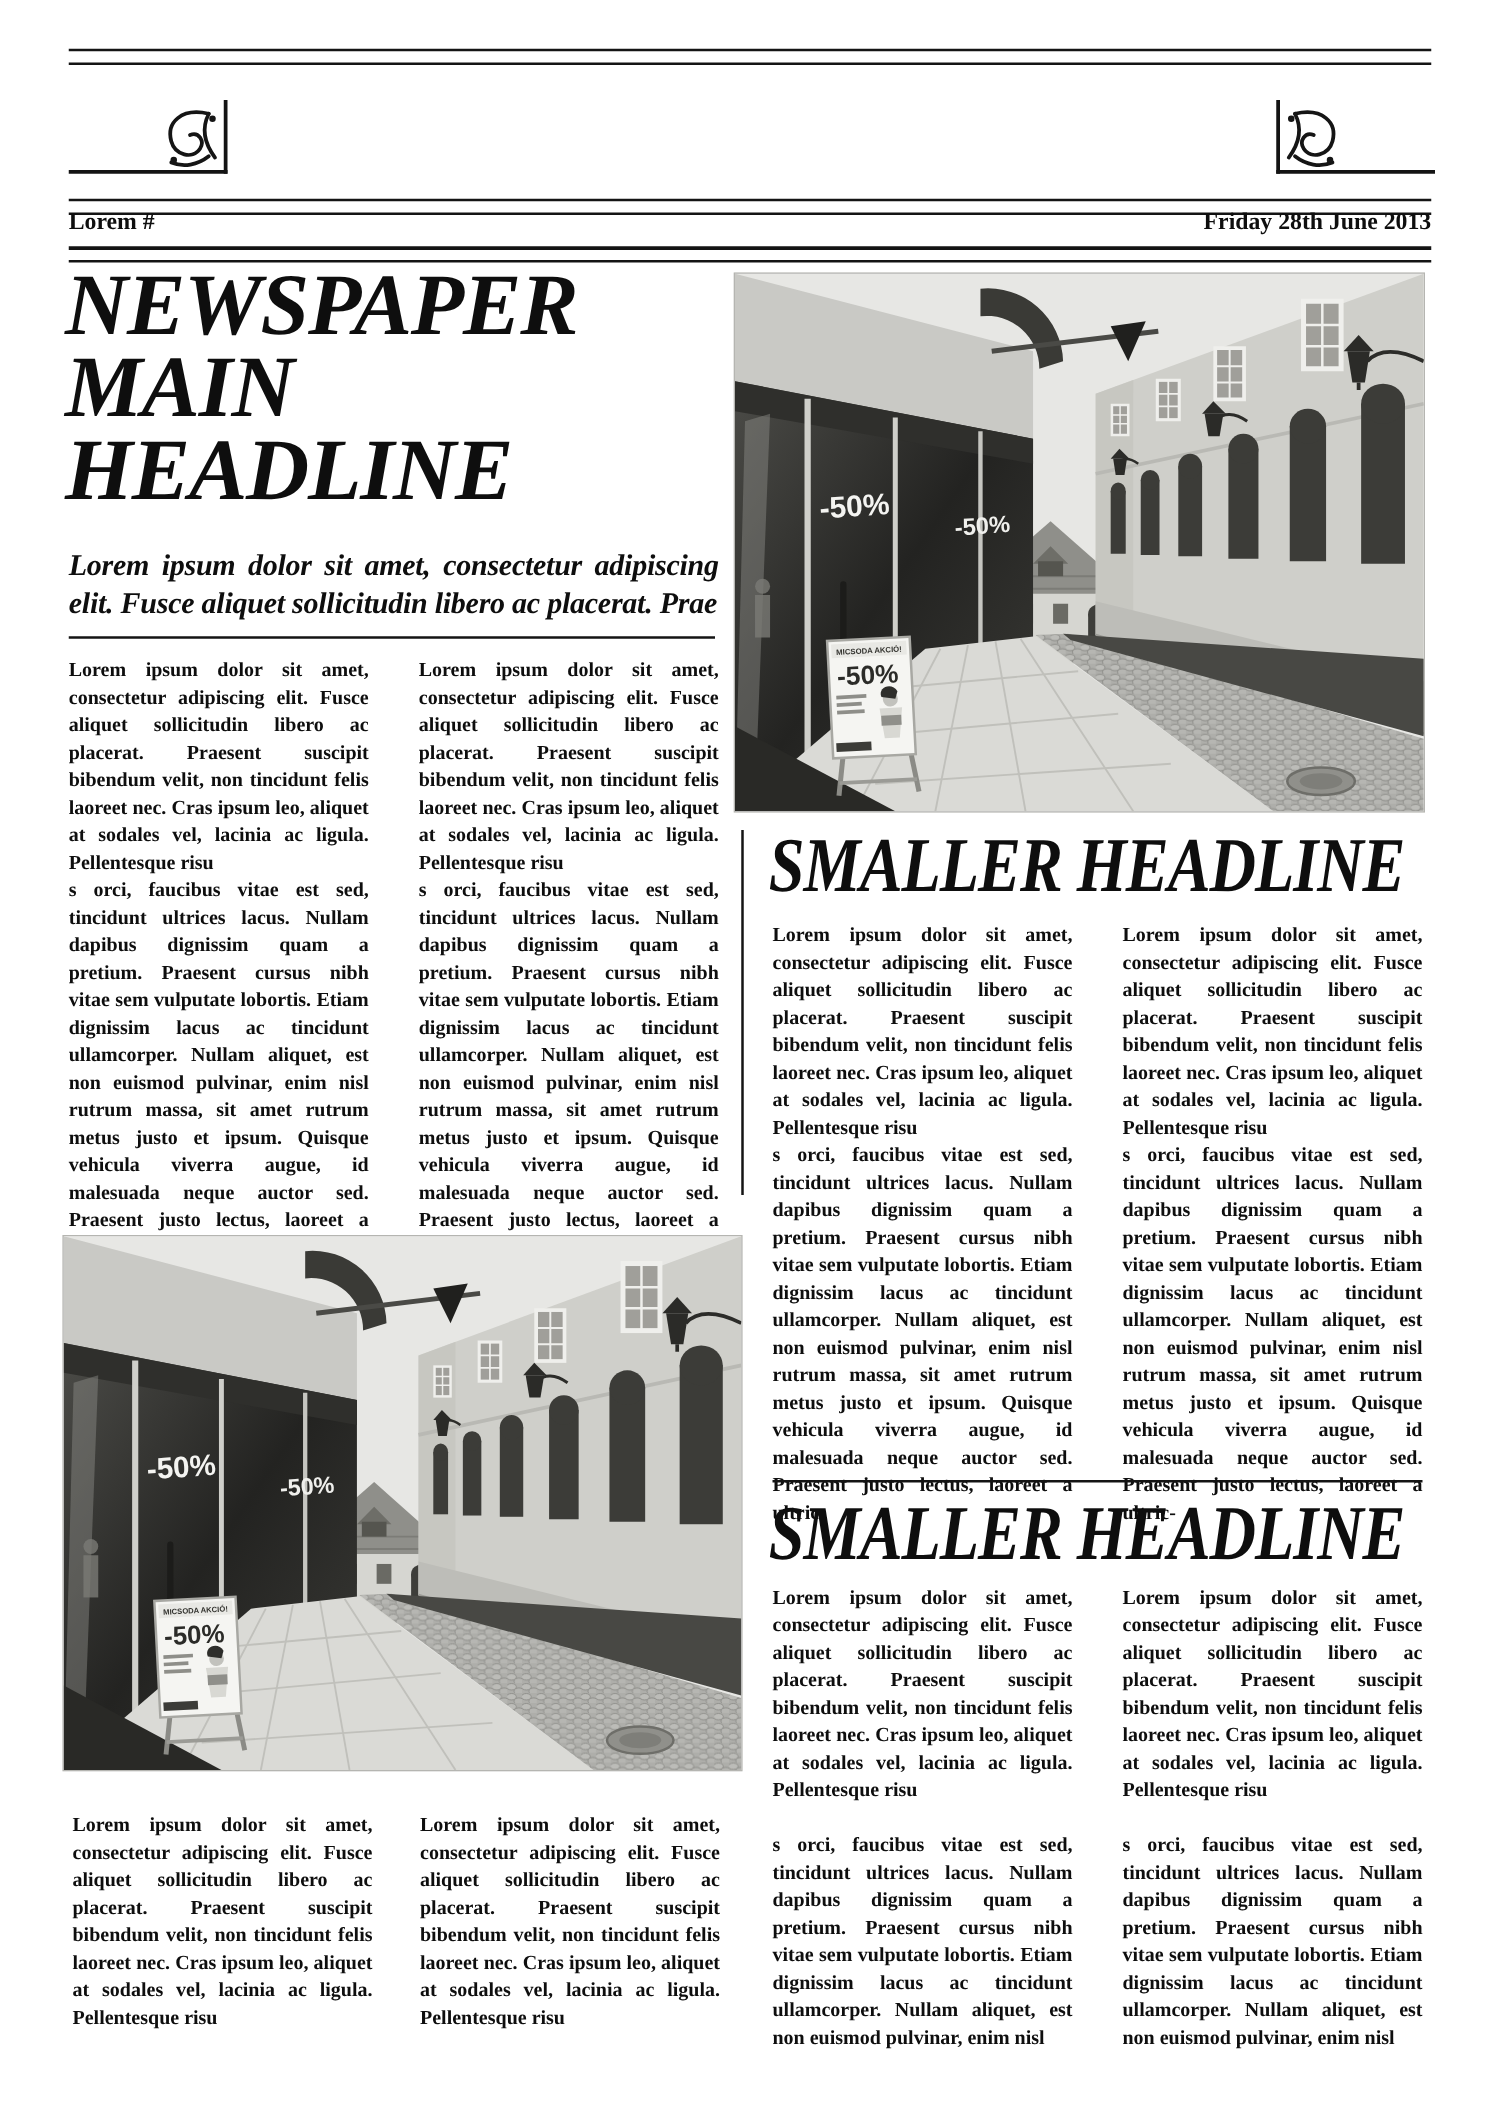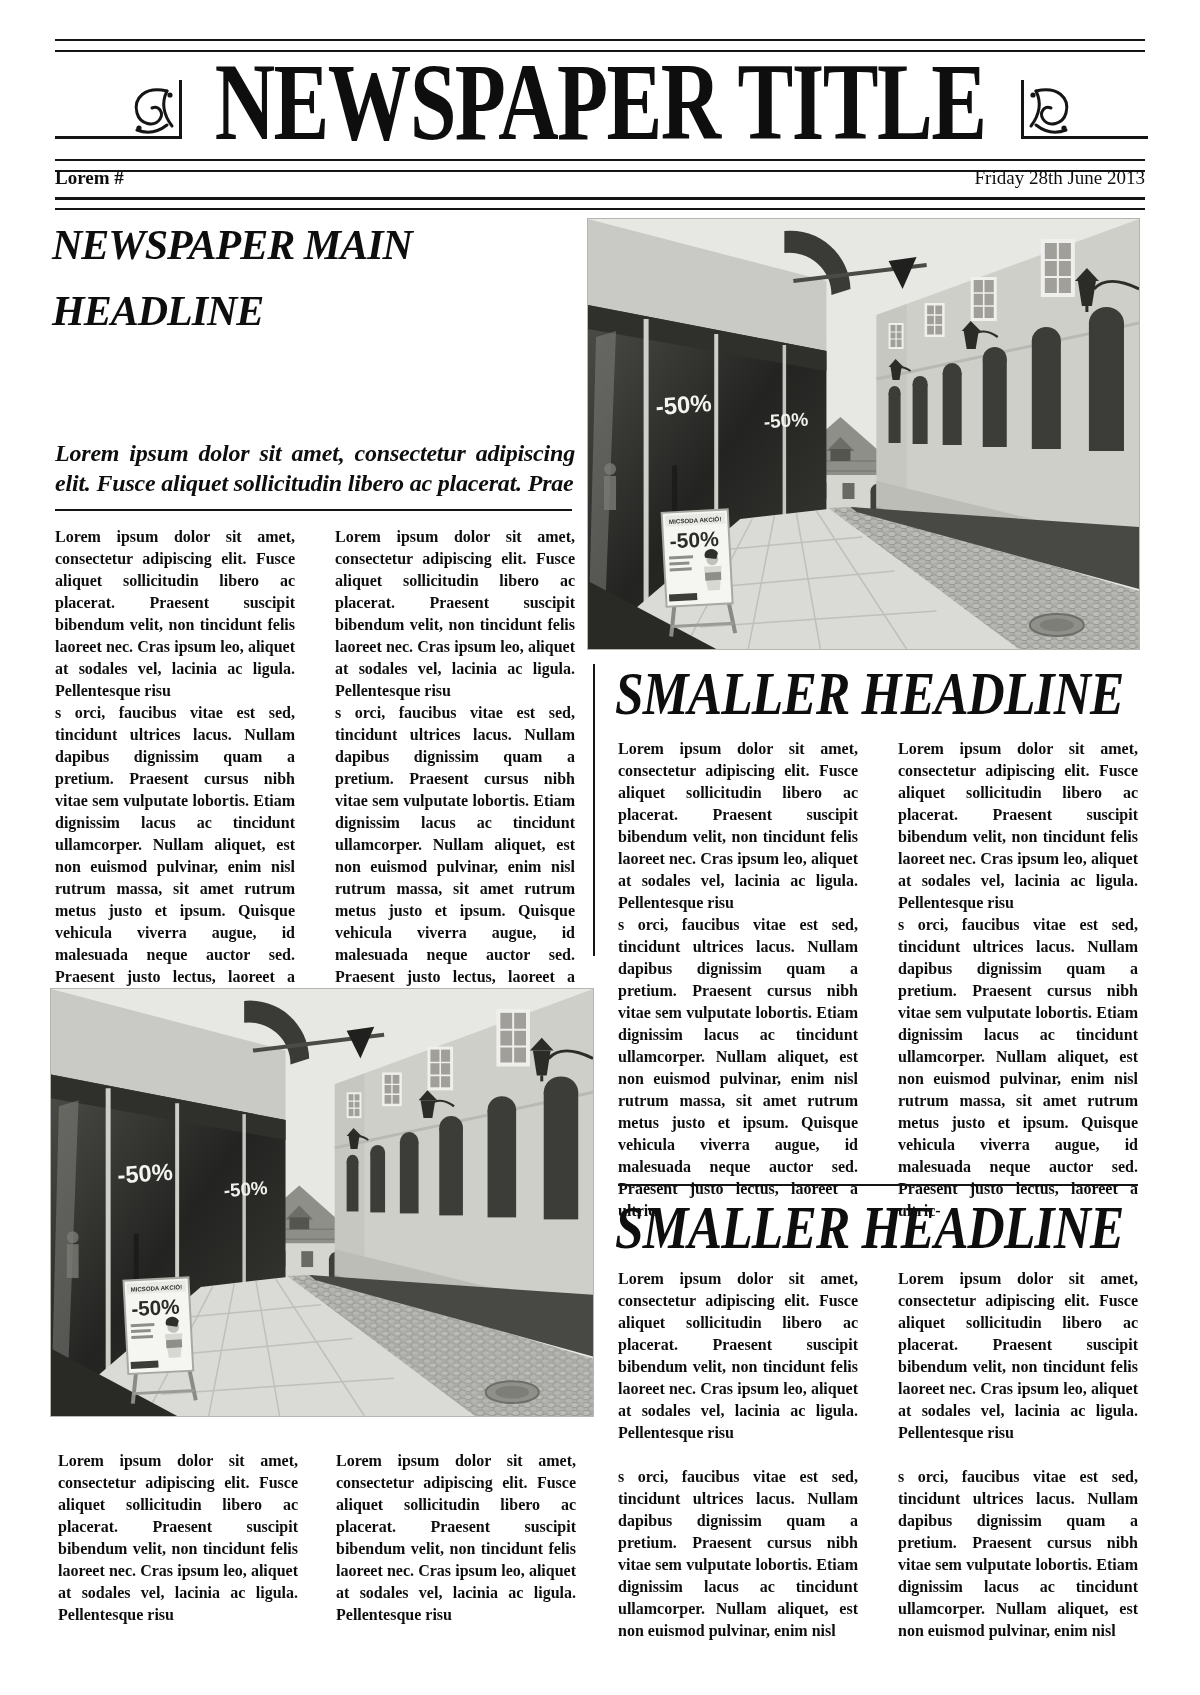--- a/index.html
+++ b/index.html
@@ -17,24 +17,24 @@
   .masthead-title{position:absolute;left:0;right:0;top:36px;height:132px;line-height:132px;text-align:center;}
   .masthead-title span{display:inline-block;font-size:110px;font-weight:bold;letter-spacing:-2px;
     transform:scaleX(0.76);transform-origin:center;white-space:nowrap;}
   .bracket{position:absolute;top:80px;width:124px;height:56px;}
   .bracket-left{left:55px;border-right:3px solid #141414;border-bottom:3px solid #141414;}
   .bracket-right{left:1021px;border-left:3px solid #141414;border-bottom:3px solid #141414;}
   .bracket svg{position:absolute;bottom:1px;}
   .bracket-left svg{right:4px;}
   .bracket-right svg{left:4px;transform:scaleX(-1);}
   .volume{position:absolute;left:55px;top:167px;font-size:19px;font-weight:bold;}
-  .dateline{position:absolute;right:55px;top:167px;font-size:19px;font-weight:normal;}
+  .dateline{position:absolute;right:55px;top:167px;font-size:19px;font-weight:bold;}
   
   .main-headline{position:absolute;left:52px;top:212px;width:440px;
-    font-size:42px;line-height:66px;font-weight:bold;font-style:italic;letter-spacing:-1px;}
+    font-size:70px;line-height:66px;font-weight:bold;font-style:italic;letter-spacing:-1px;}
   .standfirst{position:absolute;left:55px;top:438px;width:520px;
     font-size:24px;line-height:30px;font-weight:bold;font-style:italic;
     text-align:justify;letter-spacing:-0.2px;}
   .small-headline{position:absolute;font-size:62px;line-height:62px;font-weight:bold;font-style:italic;
     white-space:nowrap;letter-spacing:-1px;transform:scaleX(0.83);transform-origin:left center;}
   .sh1{left:615px;top:662px;}
   .sh2{left:615px;top:1196px;}
   
   .rule-single{position:absolute;height:2px;background:#141414;}
   .rule-left-story{left:55px;top:509px;width:517px;}
@@ -210,23 +210,20 @@
       <g fill="none" stroke="#151515" stroke-width="3" stroke-linecap="round">
         <path d="M38 6 C16 1 4 13 8 28 C11 39 25 43 31 34 C35 28 30 20 23 23"></path>
         <path d="M38 6 C32 18 34 29 43 41"></path>
         <path d="M8 45 C18 49 29 47 38 40"></path>
       </g>
       <circle cx="41" cy="10" r="2.6" fill="#151515"></circle>
       <circle cx="10" cy="43" r="2.6" fill="#151515"></circle>
     </svg>
   </div>
 
-  <div class="masthead-title">
-    <span>NEWSPAPER TITLE</span>
-  </div>
 
   <div class="rule-double rule-mid"></div>
   <div class="volume">Lorem #</div>
   <div class="dateline">Friday 28th June 2013</div>
   <div class="rule-double rule-bottom"></div>
 
   <h1 class="main-headline" style="margin:0;font-weight:bold;">NEWSPAPER MAIN HEADLINE</h1>
   <div class="standfirst">Lorem ipsum dolor sit amet, consectetur adipiscing elit. Fusce aliquet sollicitudin libero ac placerat. Prae</div>
   <div class="rule-single rule-left-story"></div>
 

